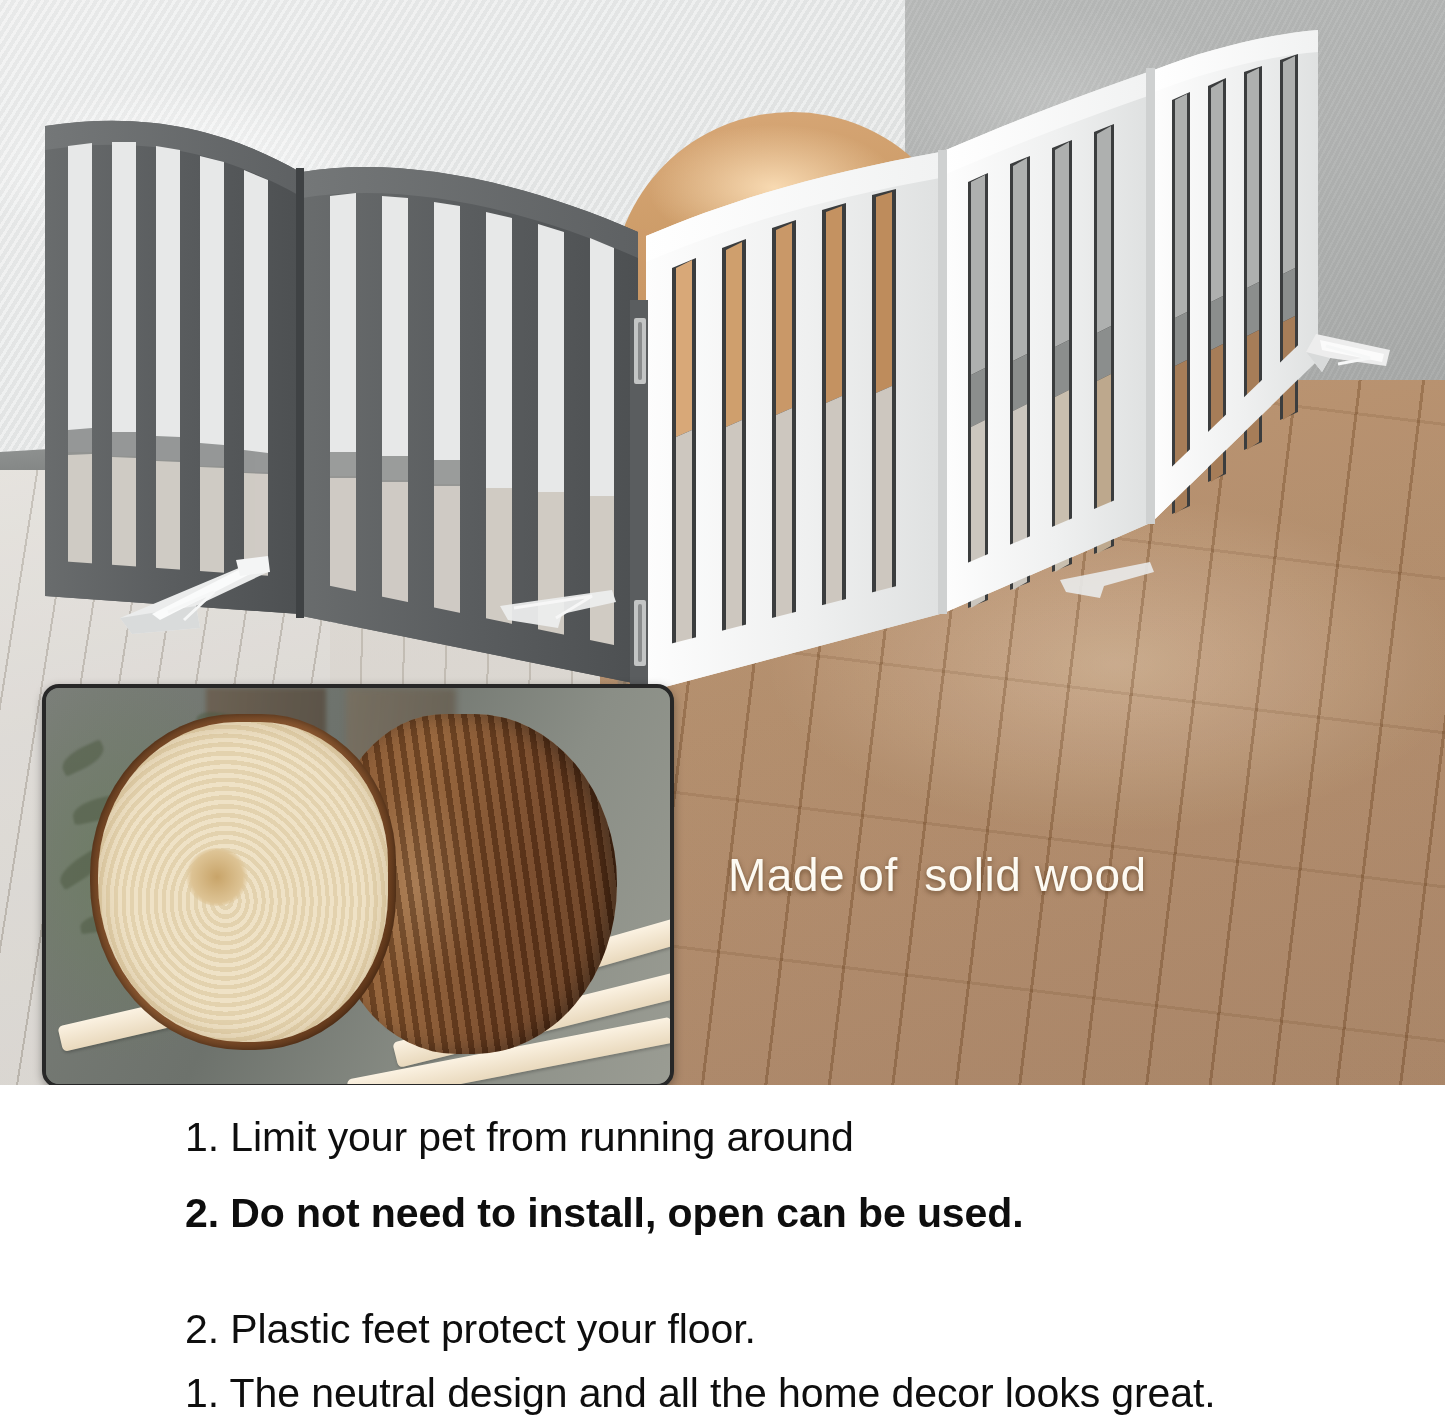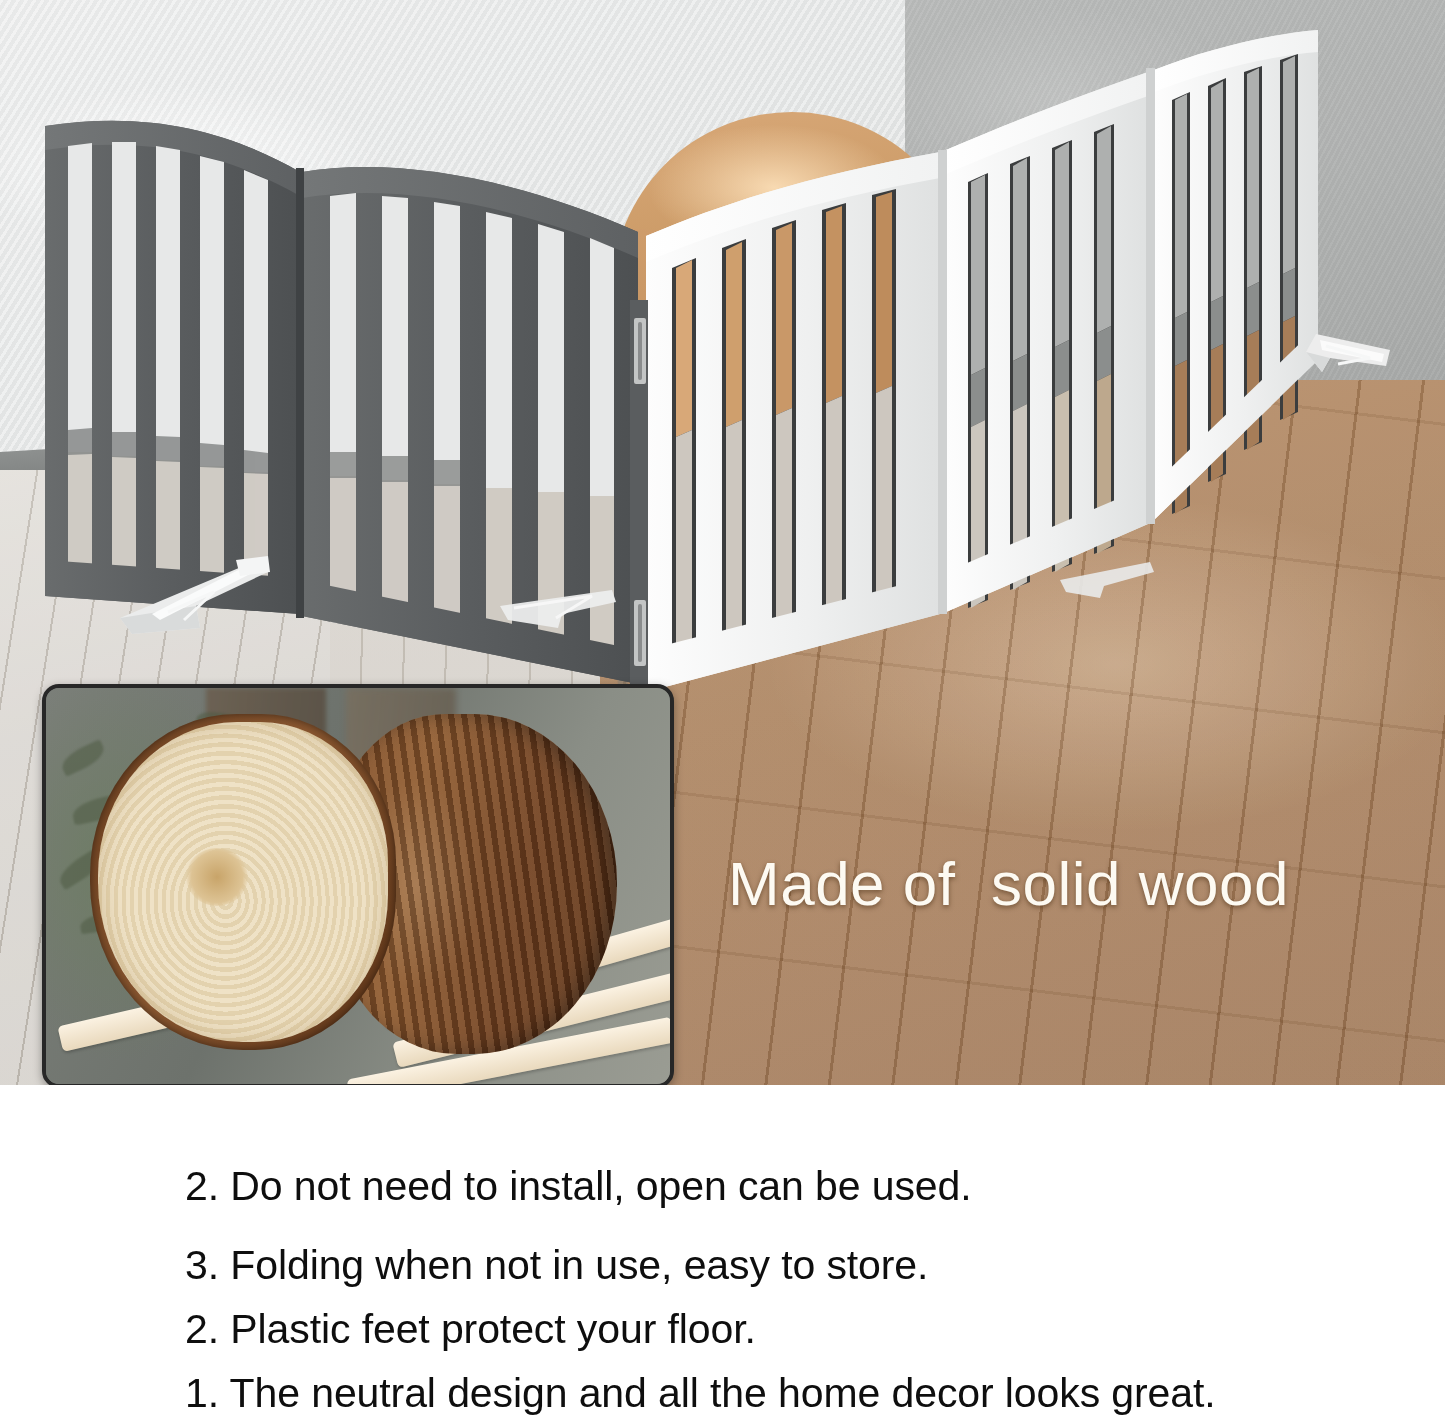--- a/index.html
+++ b/index.html
@@ -78,21 +78,21 @@
   .leg2{left:832px;top:400px;width:46px;height:140px;border-radius:16px;}
   .leg3{left:905px;top:430px;width:50px;height:120px;border-radius:16px;}
   .paw{position:absolute;background:linear-gradient(180deg,#f3eee4,#ded5c6);border-radius:14px 14px 18px 18px;}
   .paw1{left:728px;top:500px;width:56px;height:48px;}
   .paw2{left:900px;top:510px;width:56px;height:42px;}
   .paw-lowleg{left:470px;top:530px;width:70px;height:60px;position:absolute;
     background:linear-gradient(180deg,#f2ece2,#dbd2c3);border-radius:20px;transform:rotate(6deg);}
 
   
   #wood-text{position:absolute;left:728px;top:848px;color:#fdfaf2;
-    font-size:62px;font-weight:400;letter-spacing:.5px;white-space:pre;
+    font-size:46px;font-weight:400;letter-spacing:.5px;white-space:pre;
     text-shadow:0 2px 5px rgba(60,35,10,.55);}
 
   
   #inset{position:absolute;left:42px;top:684px;width:624px;height:396px;
     border:4px solid #272727;border-radius:17px;overflow:hidden;background:#6e736d;
     box-shadow:0 3px 10px rgba(0,0,0,.35);}
   .inset-bg{position:absolute;inset:0;
     background:
       radial-gradient(ellipse 200px 260px at 12% 45%, rgba(108,126,96,.75), rgba(0,0,0,0) 75%),
       linear-gradient(115deg,#7b7f79 0%,#6d726c 40%,#8a8e86 70%,#9a9c93 100%);
@@ -376,19 +376,19 @@
       <div class="inset-slat" style="left:300px;top:360px;width:330px;transform:rotate(-11deg);"></div>
 
       <div class="log-bark"></div>
       <div class="log-face-rim"></div>
       <div class="log-face"></div>
       <div class="log-core"></div>
     </div>
   </div>
 
   <div id="features">
-    <div class="feature-row" style="top:71px;">2. Do not need to install, open can be used.</div>
-    <div class="feature-row" style="top:150px;">3. Folding when not in use, easy to store.</div>
+    <div class="feature-row" style="top:22px;">1. Limit your pet from running around</div>
+    <div class="feature-row" style="top:98px;font-weight:bold;">2. Do not need to install, open can be used.</div>
     <div class="feature-row" style="top:214px;">2. Plastic feet protect your floor.</div>
     <div class="feature-row" style="top:278px;">1. The neutral design and all the home decor looks great.</div>
   </div>
 
 </div>
 
 </body></html>

